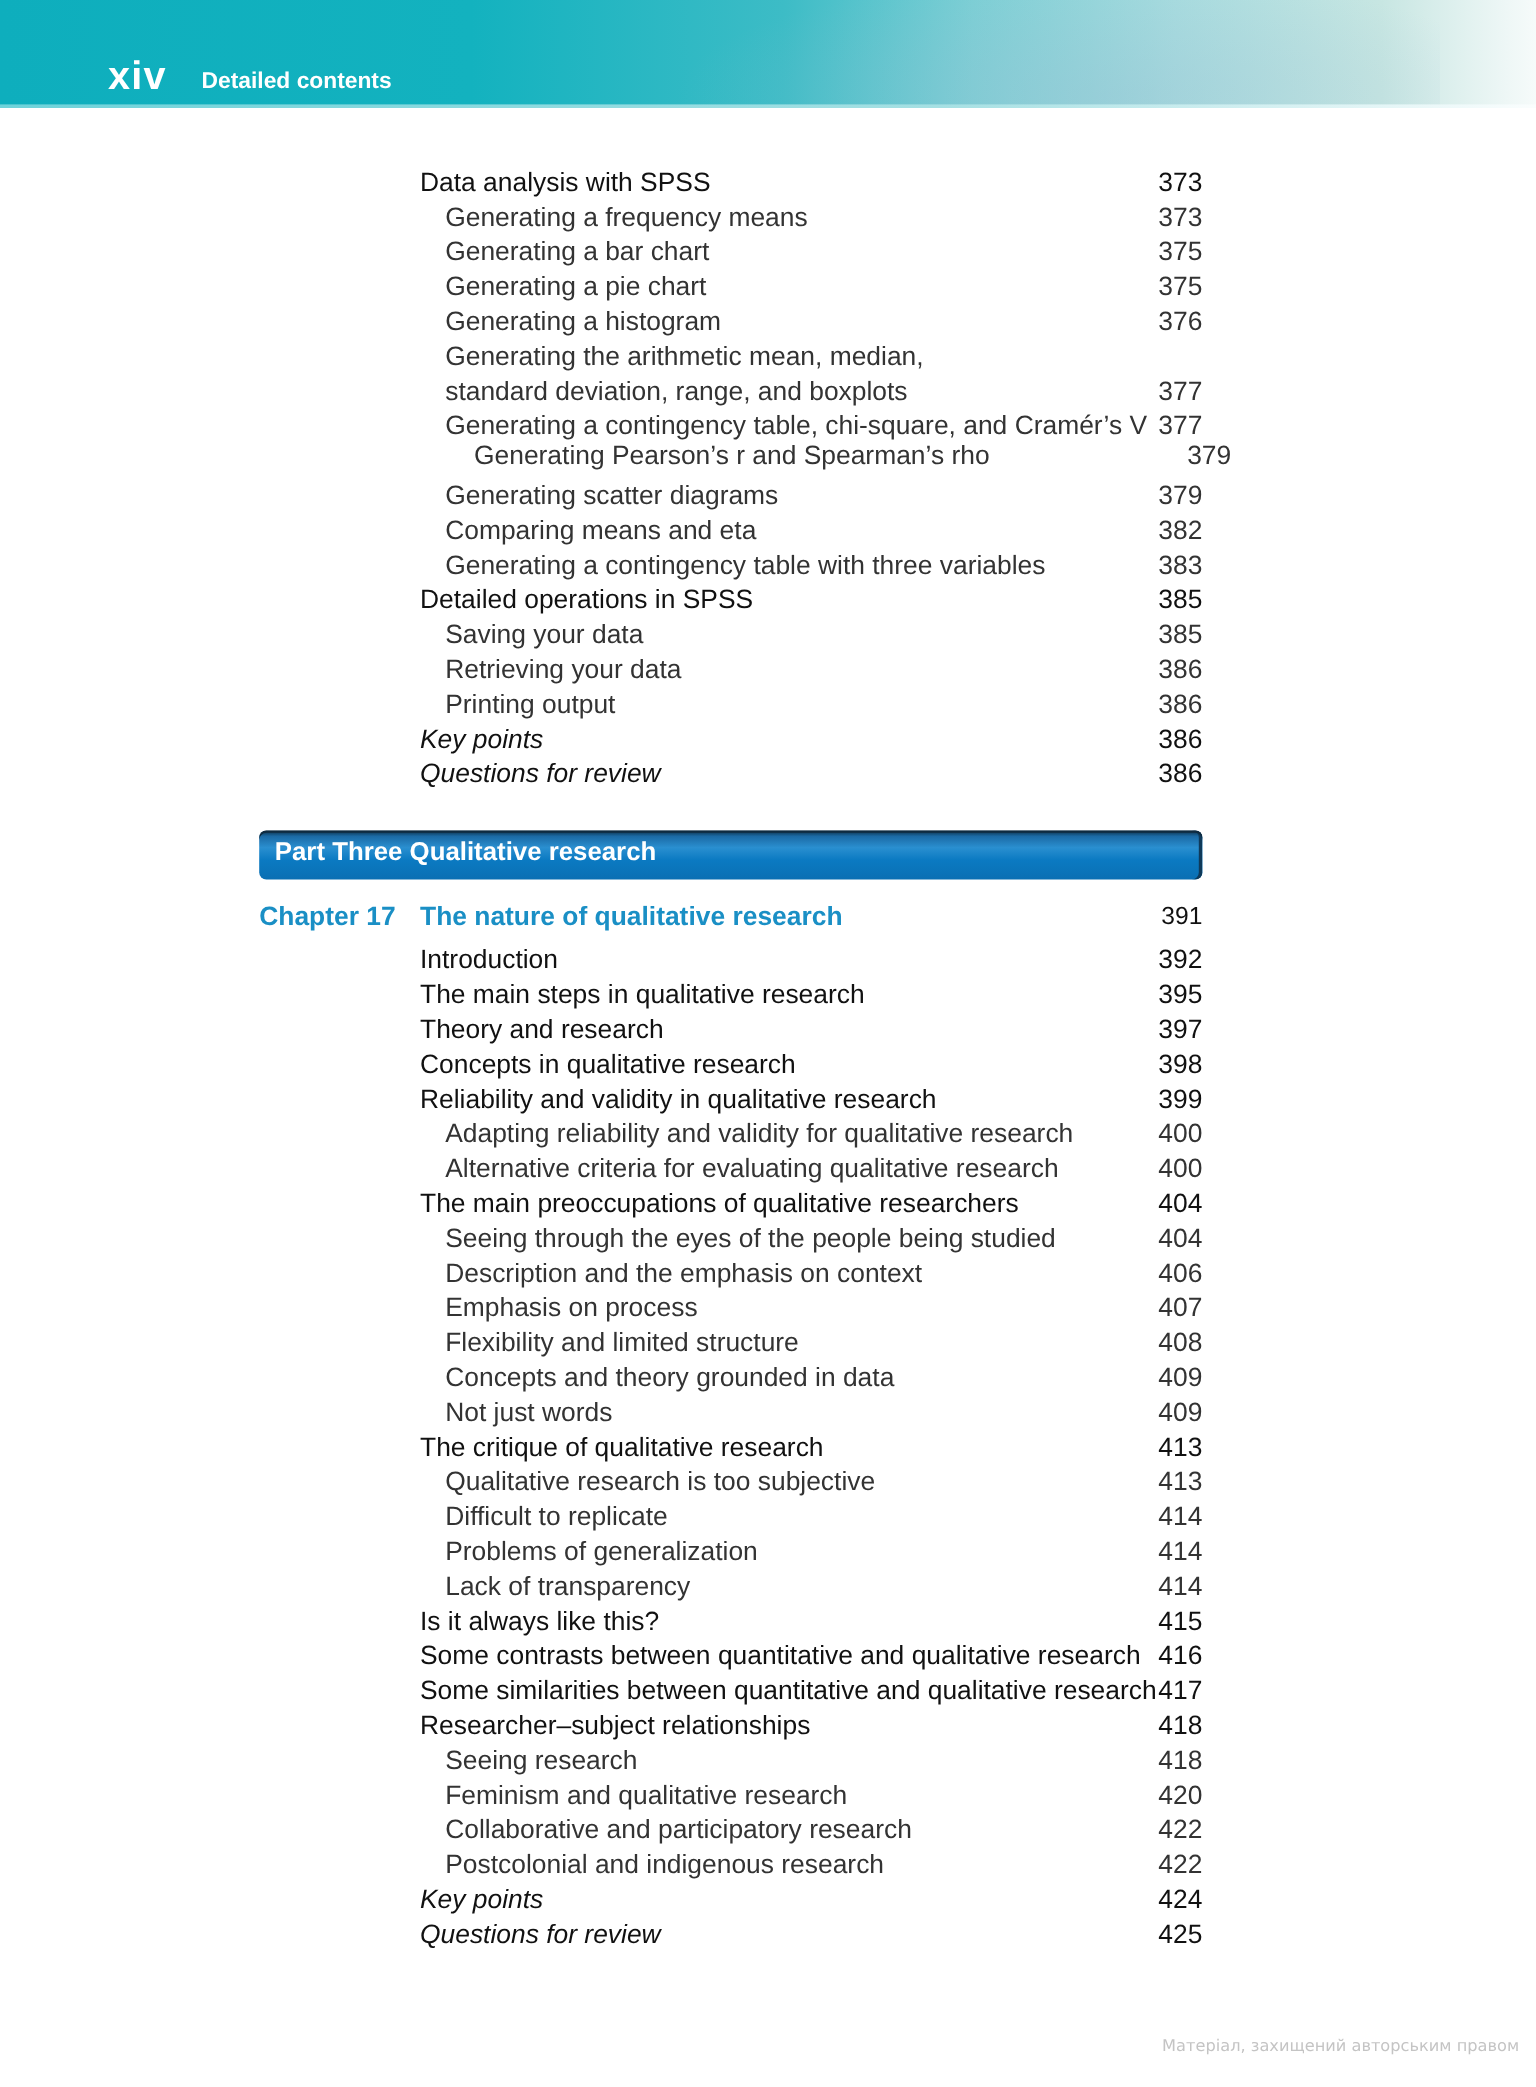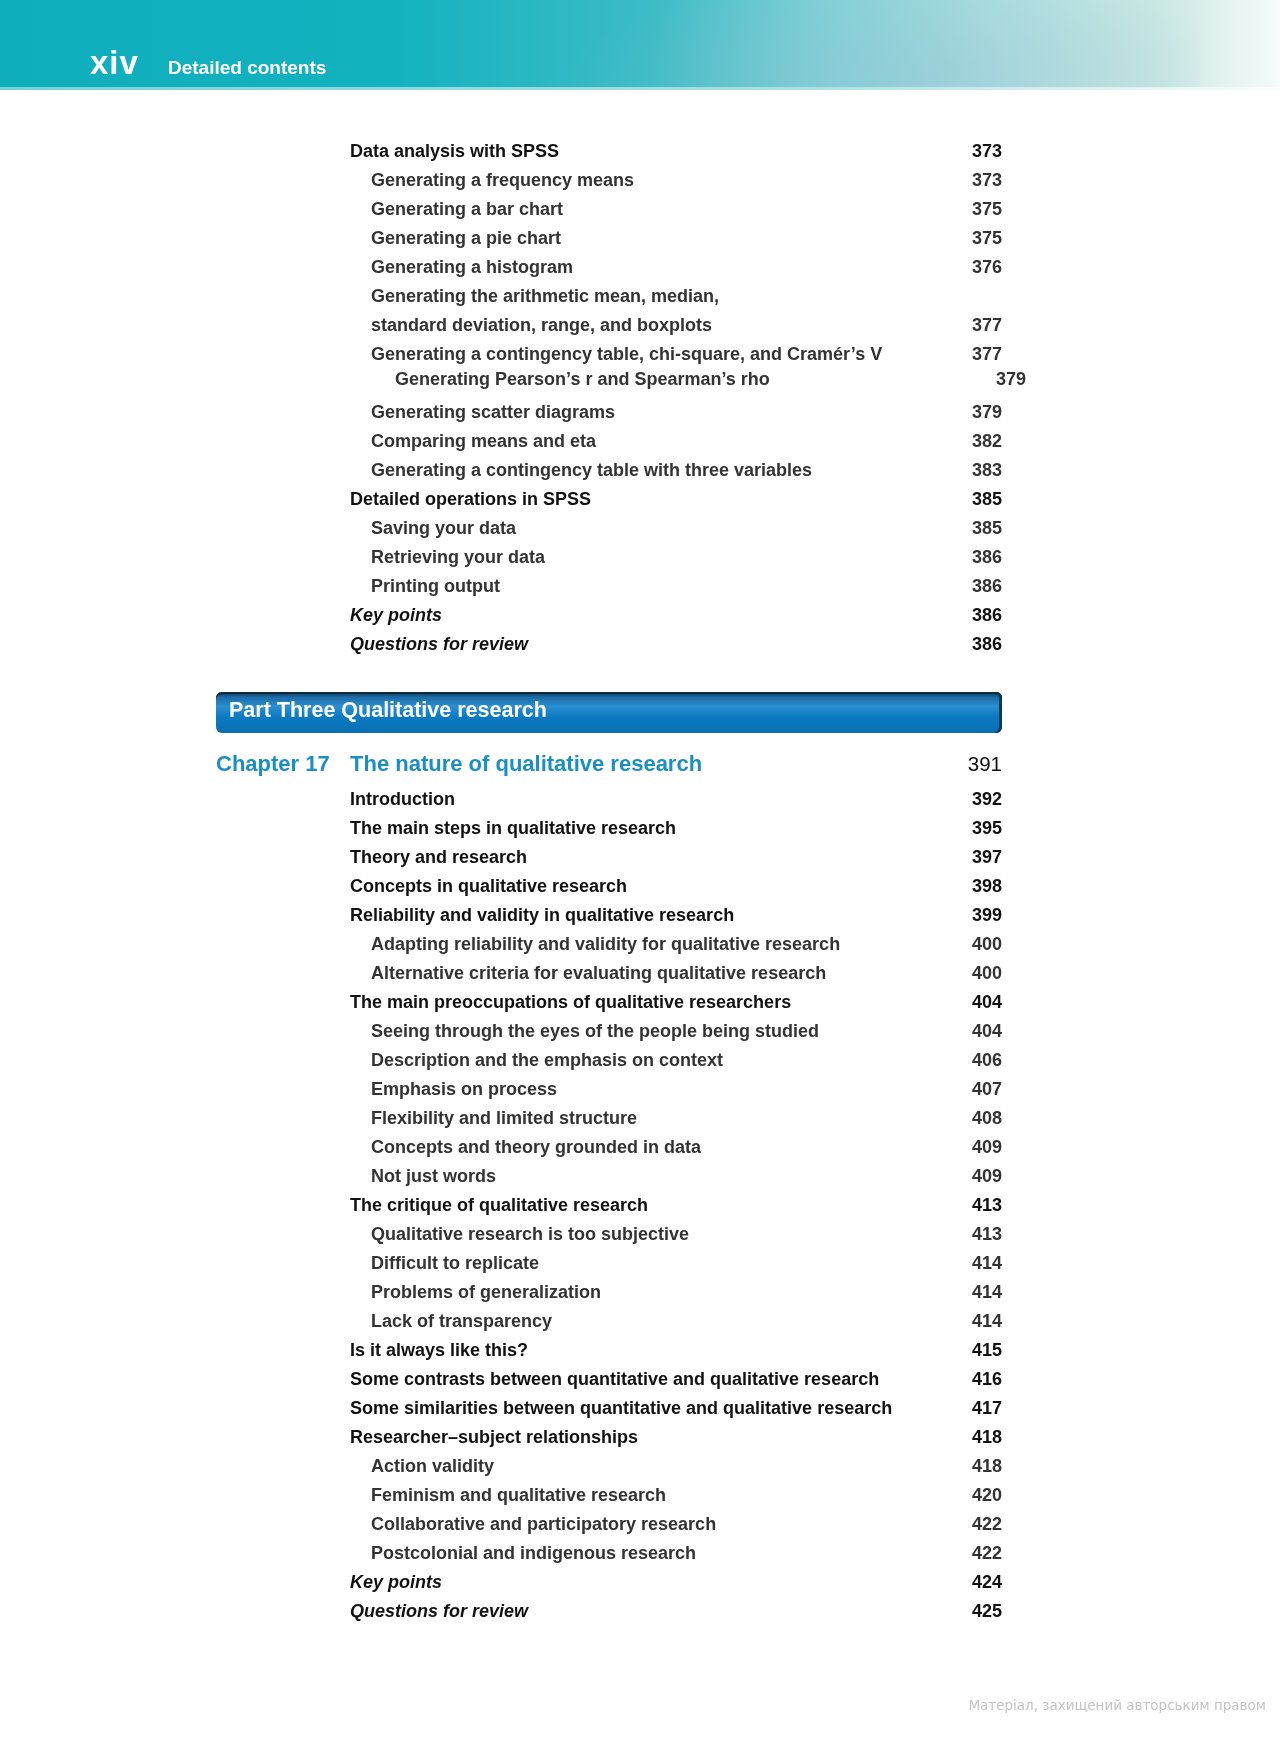--- a/index.html
+++ b/index.html
@@ -26,23 +26,22 @@
   .page-num {
     position: absolute; left: 90px; top: 44px;
     font-size: 33px; font-weight: bold; color: #ffffff; letter-spacing: 1px;
   }
   .running-title {
     position: absolute; left: 168px; top: 57px;
     font-size: 19px; font-weight: bold; color: #ffffff;
   }
   .toc { position: absolute; left: 0; top: 0; width: 1280px; }
   .row {
-    position: absolute; height: 29px; line-height: 29px; font-size: 18px;
+    position: absolute; height: 29px; line-height: 29px; font-size: 22px;
     white-space: nowrap;
-    font-weight: bold;
   }
   .row .label { position: absolute; left: 0; top: 0; }
   .row .pg { position: absolute; right: 0; top: 0; text-align: right; }
   .lvl1 { color: #111111; }
   .lvl2 { color: #333333; }
   .ital .label { font-style: italic; }
   .part-banner {
     position: absolute; left: 216px; top: 692px; width: 786px; height: 41px;
     border-radius: 6px;
     background: linear-gradient(180deg, #0d2c42 0%, #1b6aa5 12%, #2a8fd0 35%, #0b7ac2 60%, #0a6fb3 100%);
@@ -245,21 +244,21 @@
     </div>
     <div class="row lvl1" style="left: 350px; width: 652px; top: 1394px;">
       <span class="label">Some similarities between quantitative and qualitative research</span>
       <span class="pg">417</span>
     </div>
     <div class="row lvl1" style="left: 350px; width: 652px; top: 1423px;">
       <span class="label">Researcher–subject relationships</span>
       <span class="pg">418</span>
     </div>
     <div class="row lvl2" style="left: 371px; width: 631px; top: 1452px;">
-      <span class="label">Action validity</span>
+      <span class="label">Seeing research</span>
       <span class="pg">418</span>
     </div>
     <div class="row lvl2" style="left: 371px; width: 631px; top: 1481px;">
       <span class="label">Feminism and qualitative research</span>
       <span class="pg">420</span>
     </div>
     <div class="row lvl2" style="left: 371px; width: 631px; top: 1510px;">
       <span class="label">Collaborative and participatory research</span>
       <span class="pg">422</span>
     </div>

